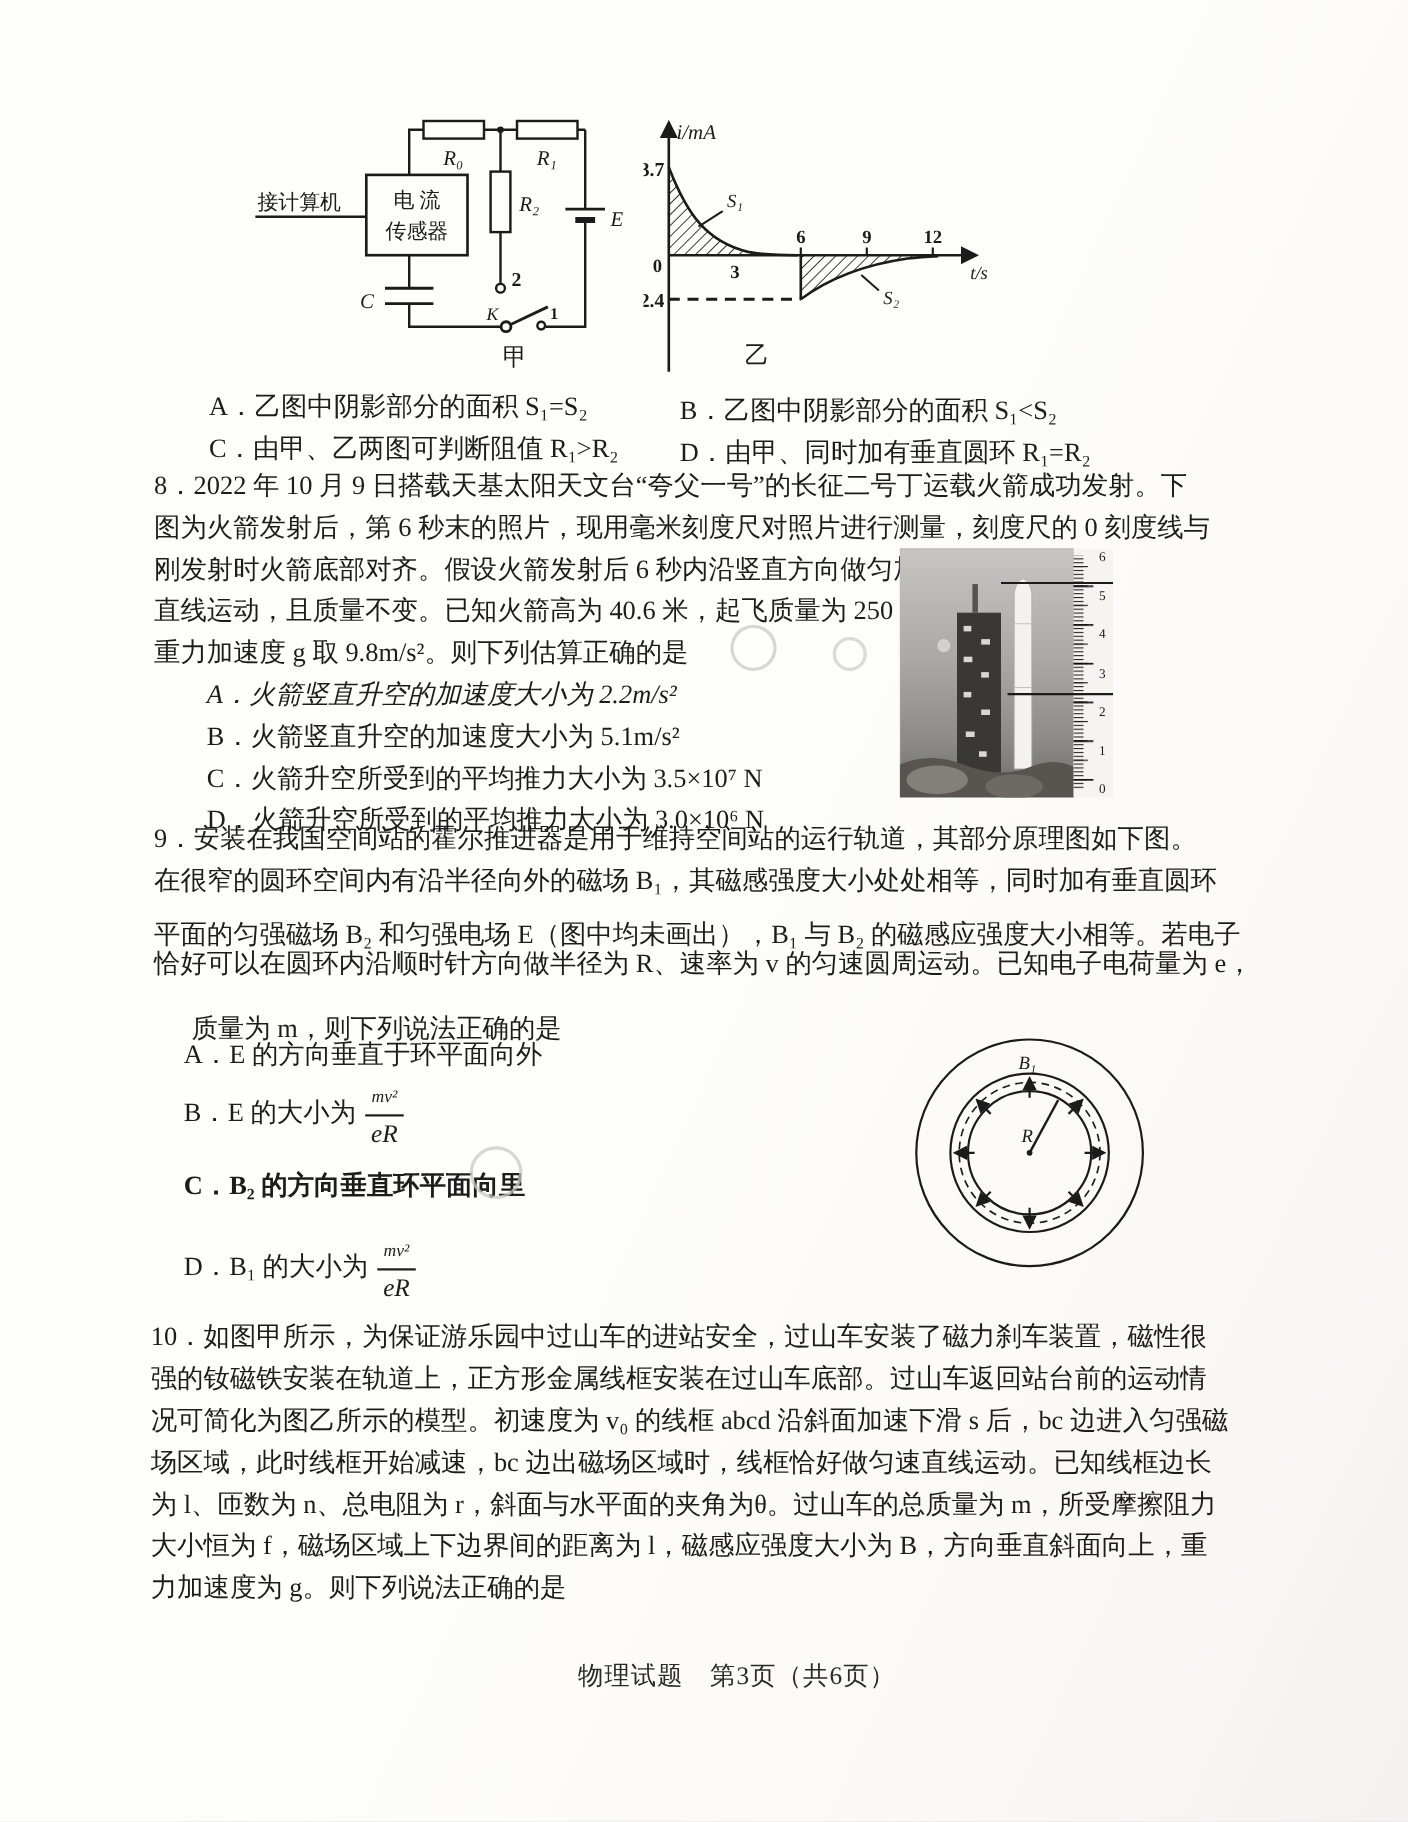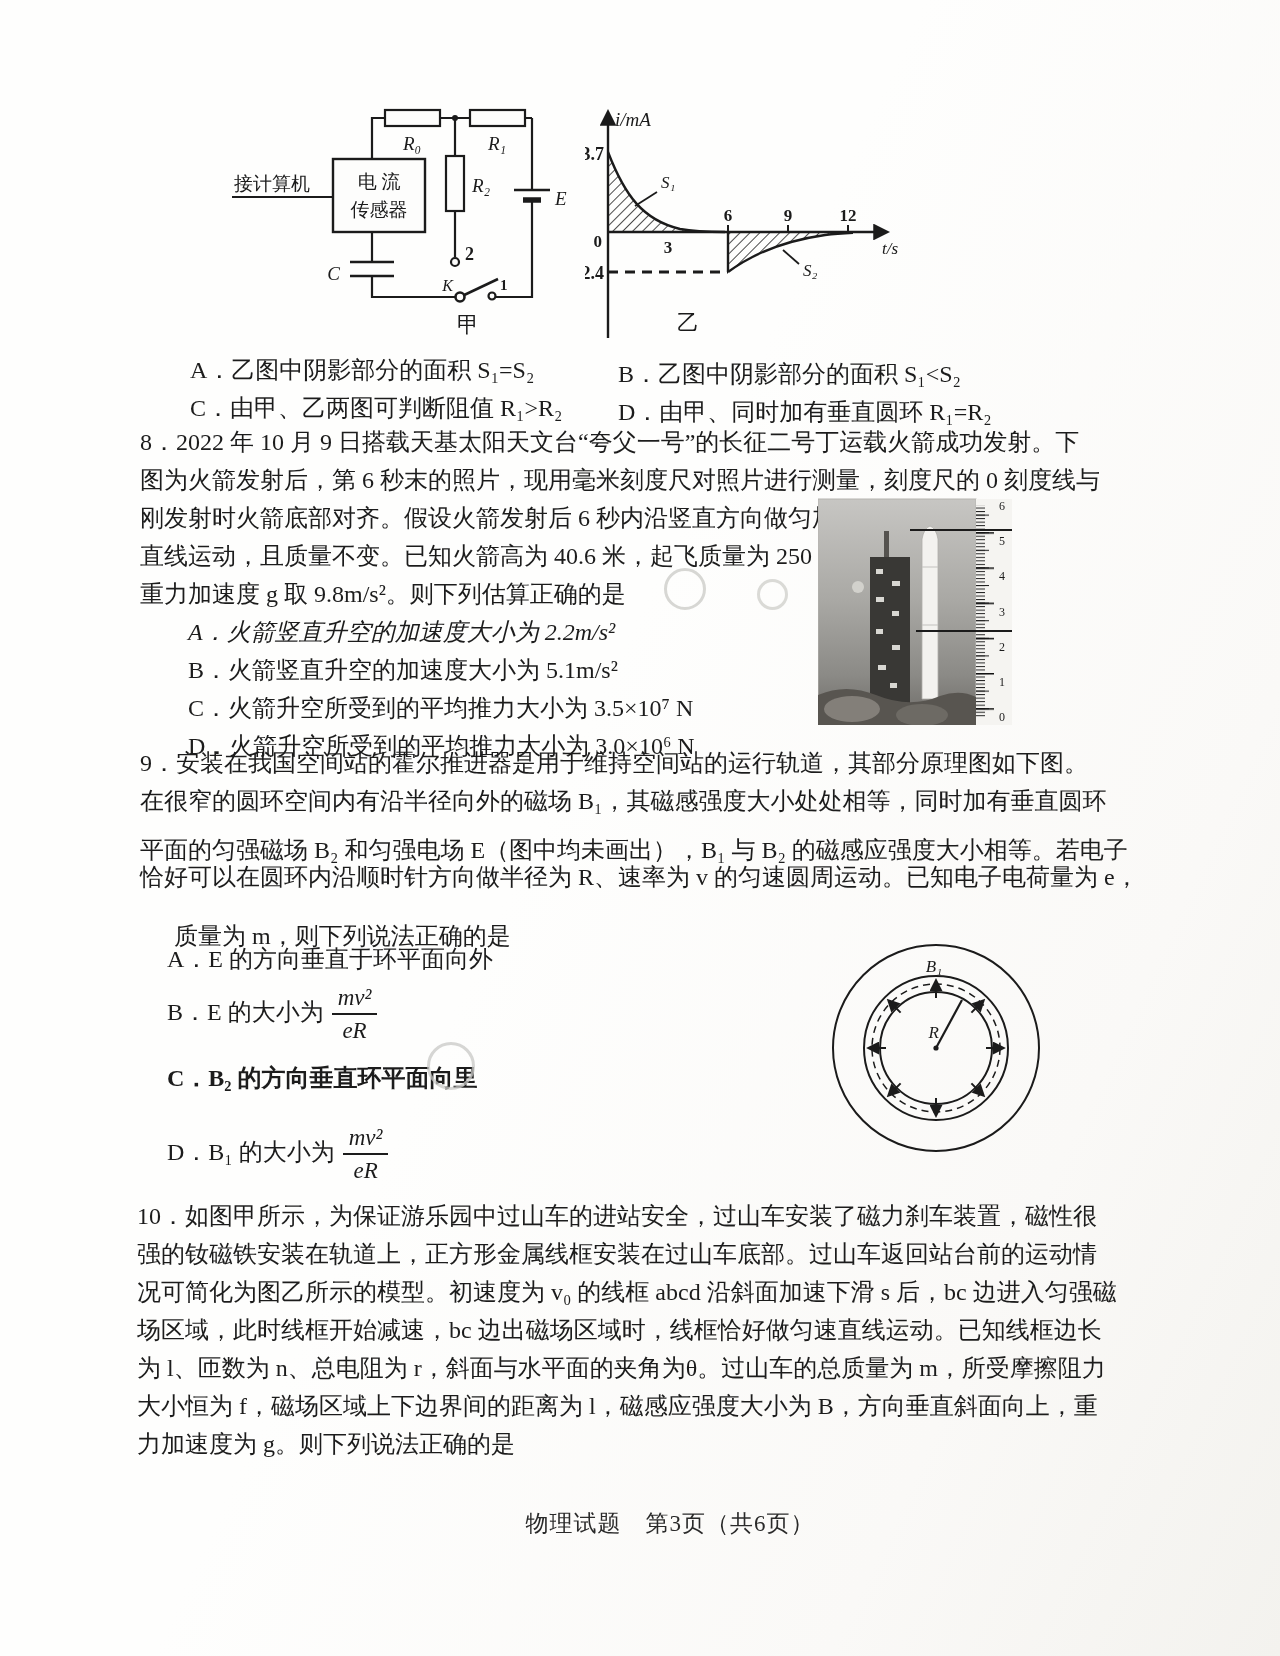--- a/index.html
+++ b/index.html
@@ -5,21 +5,21 @@
   html,body{margin:0;padding:0;background:#e8e8e6;}
   .page{
     position:relative; width:1280px; height:1656px; margin:0 auto;
     background:linear-gradient(115deg,#fefefd 45%,#faf9f7 78%,#f3f2ee 100%);
     font-family:"Liberation Serif","DejaVu Serif",serif; color:#1c1c1c;
     overflow:hidden;
   }
   .line{position:absolute; font-size:24px; line-height:36px; white-space:pre; color:#1c1c1c;}
   .opt{position:absolute; font-size:24px; line-height:36px; white-space:pre; color:#1c1c1c;}
   .frac{display:inline-block;text-align:center;vertical-align:middle;margin-left:8px;font-style:italic;}
-  .frac .num{display:block;border-bottom:2px solid #1c1c1c;padding:0 6px;line-height:31px;font-size:23px;}
+  .frac .num{display:block;border-bottom:2px solid #1c1c1c;padding:0 6px;line-height:31px;font-size:16px;}
   .frac .den{display:block;line-height:31px;font-size:23px;}
   .figsvg{position:absolute;}
   .footer{position:absolute; left:360px; top:1508px; width:620px; text-align:center;
           font-size:23px; color:#2a2a2a; letter-spacing:1px;}
   .artifact{position:absolute; border-radius:50%; opacity:.75;}
   svg text{fill:#1b1b1b;}
   .ctext{font-size:19px;}
   .cbold{font-size:18px; font-weight:bold;}
   .ital{font-style:italic;}
 </style>

